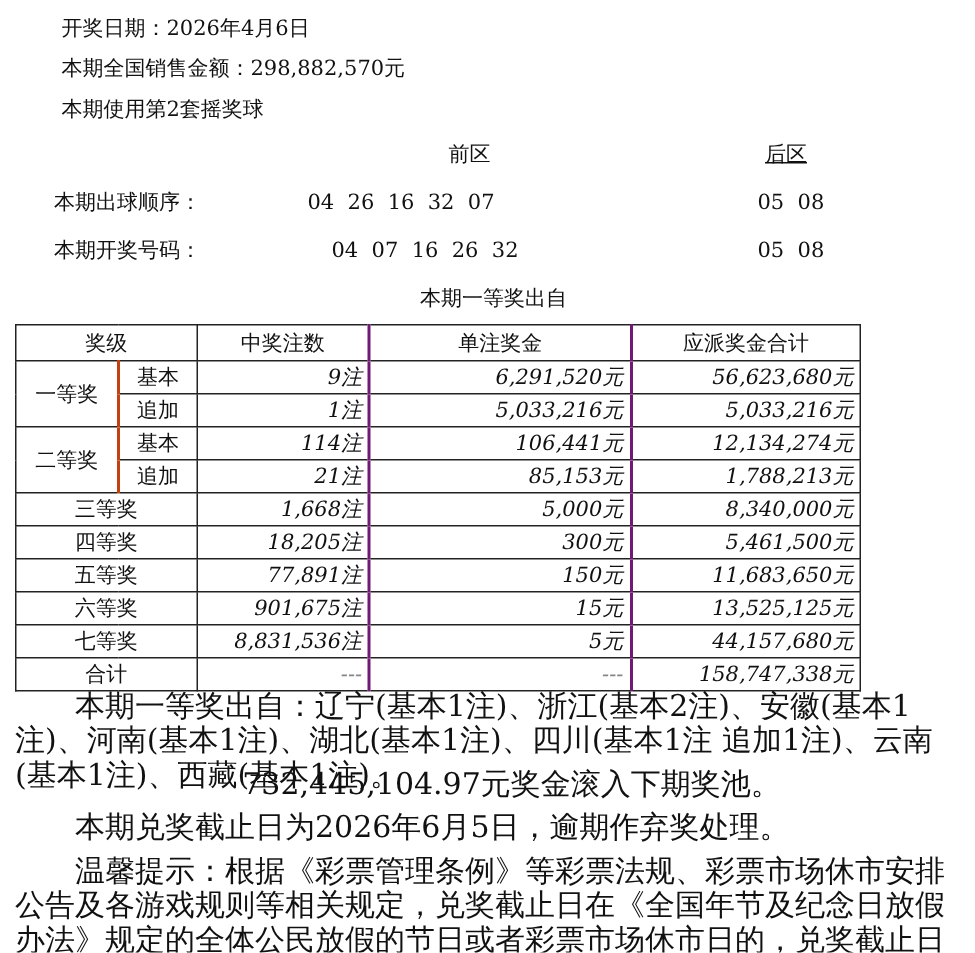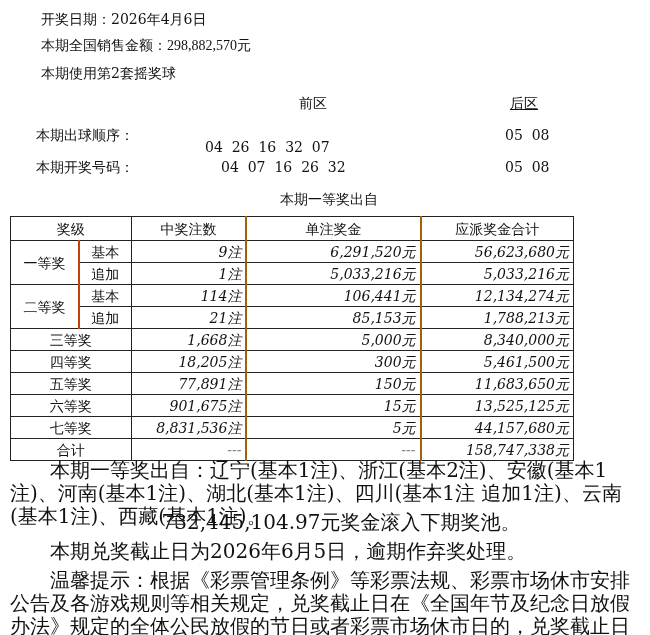--- a/index.html
+++ b/index.html
@@ -15,39 +15,39 @@
     border-collapse: collapse; font-size: 14px;
   }
   table.prize td, table.prize th {
     border: 1px solid #222; padding: 0 4px; height: 21px; line-height: 20px;
     font-weight: normal;
   }
   table.prize th { text-align: center; height: 23px; }
   table.prize td.r { text-align: right; font-style: italic; }
   table.prize td.c { text-align: center; }
   table.prize td.sub { border-left: 2px solid #c2410c; }
-  table.prize .vsep { border-right: 2px solid #a16207; }
+  table.prize .vsep { border-right: 2px solid #701a75; }
   .para { position: absolute; left: 10px; width: 622px; font-size: 20px; line-height: 23px; text-indent: 2em; white-space: normal; }
 </style>
 </head>
 <body>
 
 <div class="abs line" style="left:41px; top:10px;">
   <span>开奖日期：</span><span>2026年4月6日</span>
 </div>
-<div class="abs line" style="left:41px; top:37px;font-family:Liberation Serif, serif;">
+<div class="abs line" style="left:41px; top:37px;">
   <span>本期全国销售金额：</span><span>298,882,570元</span>
 </div>
 <div class="abs line" style="left:41px; top:64px;">本期使用第2套摇奖球</div>
 
 <div class="abs line" style="left:299px; top:94px;">前区</div>
 <div class="abs line" style="left:510px; top:94px;text-decoration:underline;">后区</div>
 
 <div class="abs line" style="left:36px; top:126px;">本期出球顺序：</div>
-<div class="abs line" style="left:205px; top:138px; white-space:pre;">04  26  16  32  07</div>
+<div class="abs line" style="left:205px; top:126px; white-space:pre;">04  26  16  32  07</div>
 <div class="abs line" style="left:505px; top:126px; white-space:pre;">05  08</div>
 
 <div class="abs line" style="left:36px; top:158px;">本期开奖号码：</div>
 <div class="abs line" style="left:205px; top:158px; white-space:pre;margin-left:16px;">04  07  16  26  32</div>
 <div class="abs line" style="left:505px; top:158px; white-space:pre;">05  08</div>
 
 <div class="abs line" style="left:280px; top:190px;">本期一等奖出自</div>
 
 <table class="prize">
   <colgroup>

